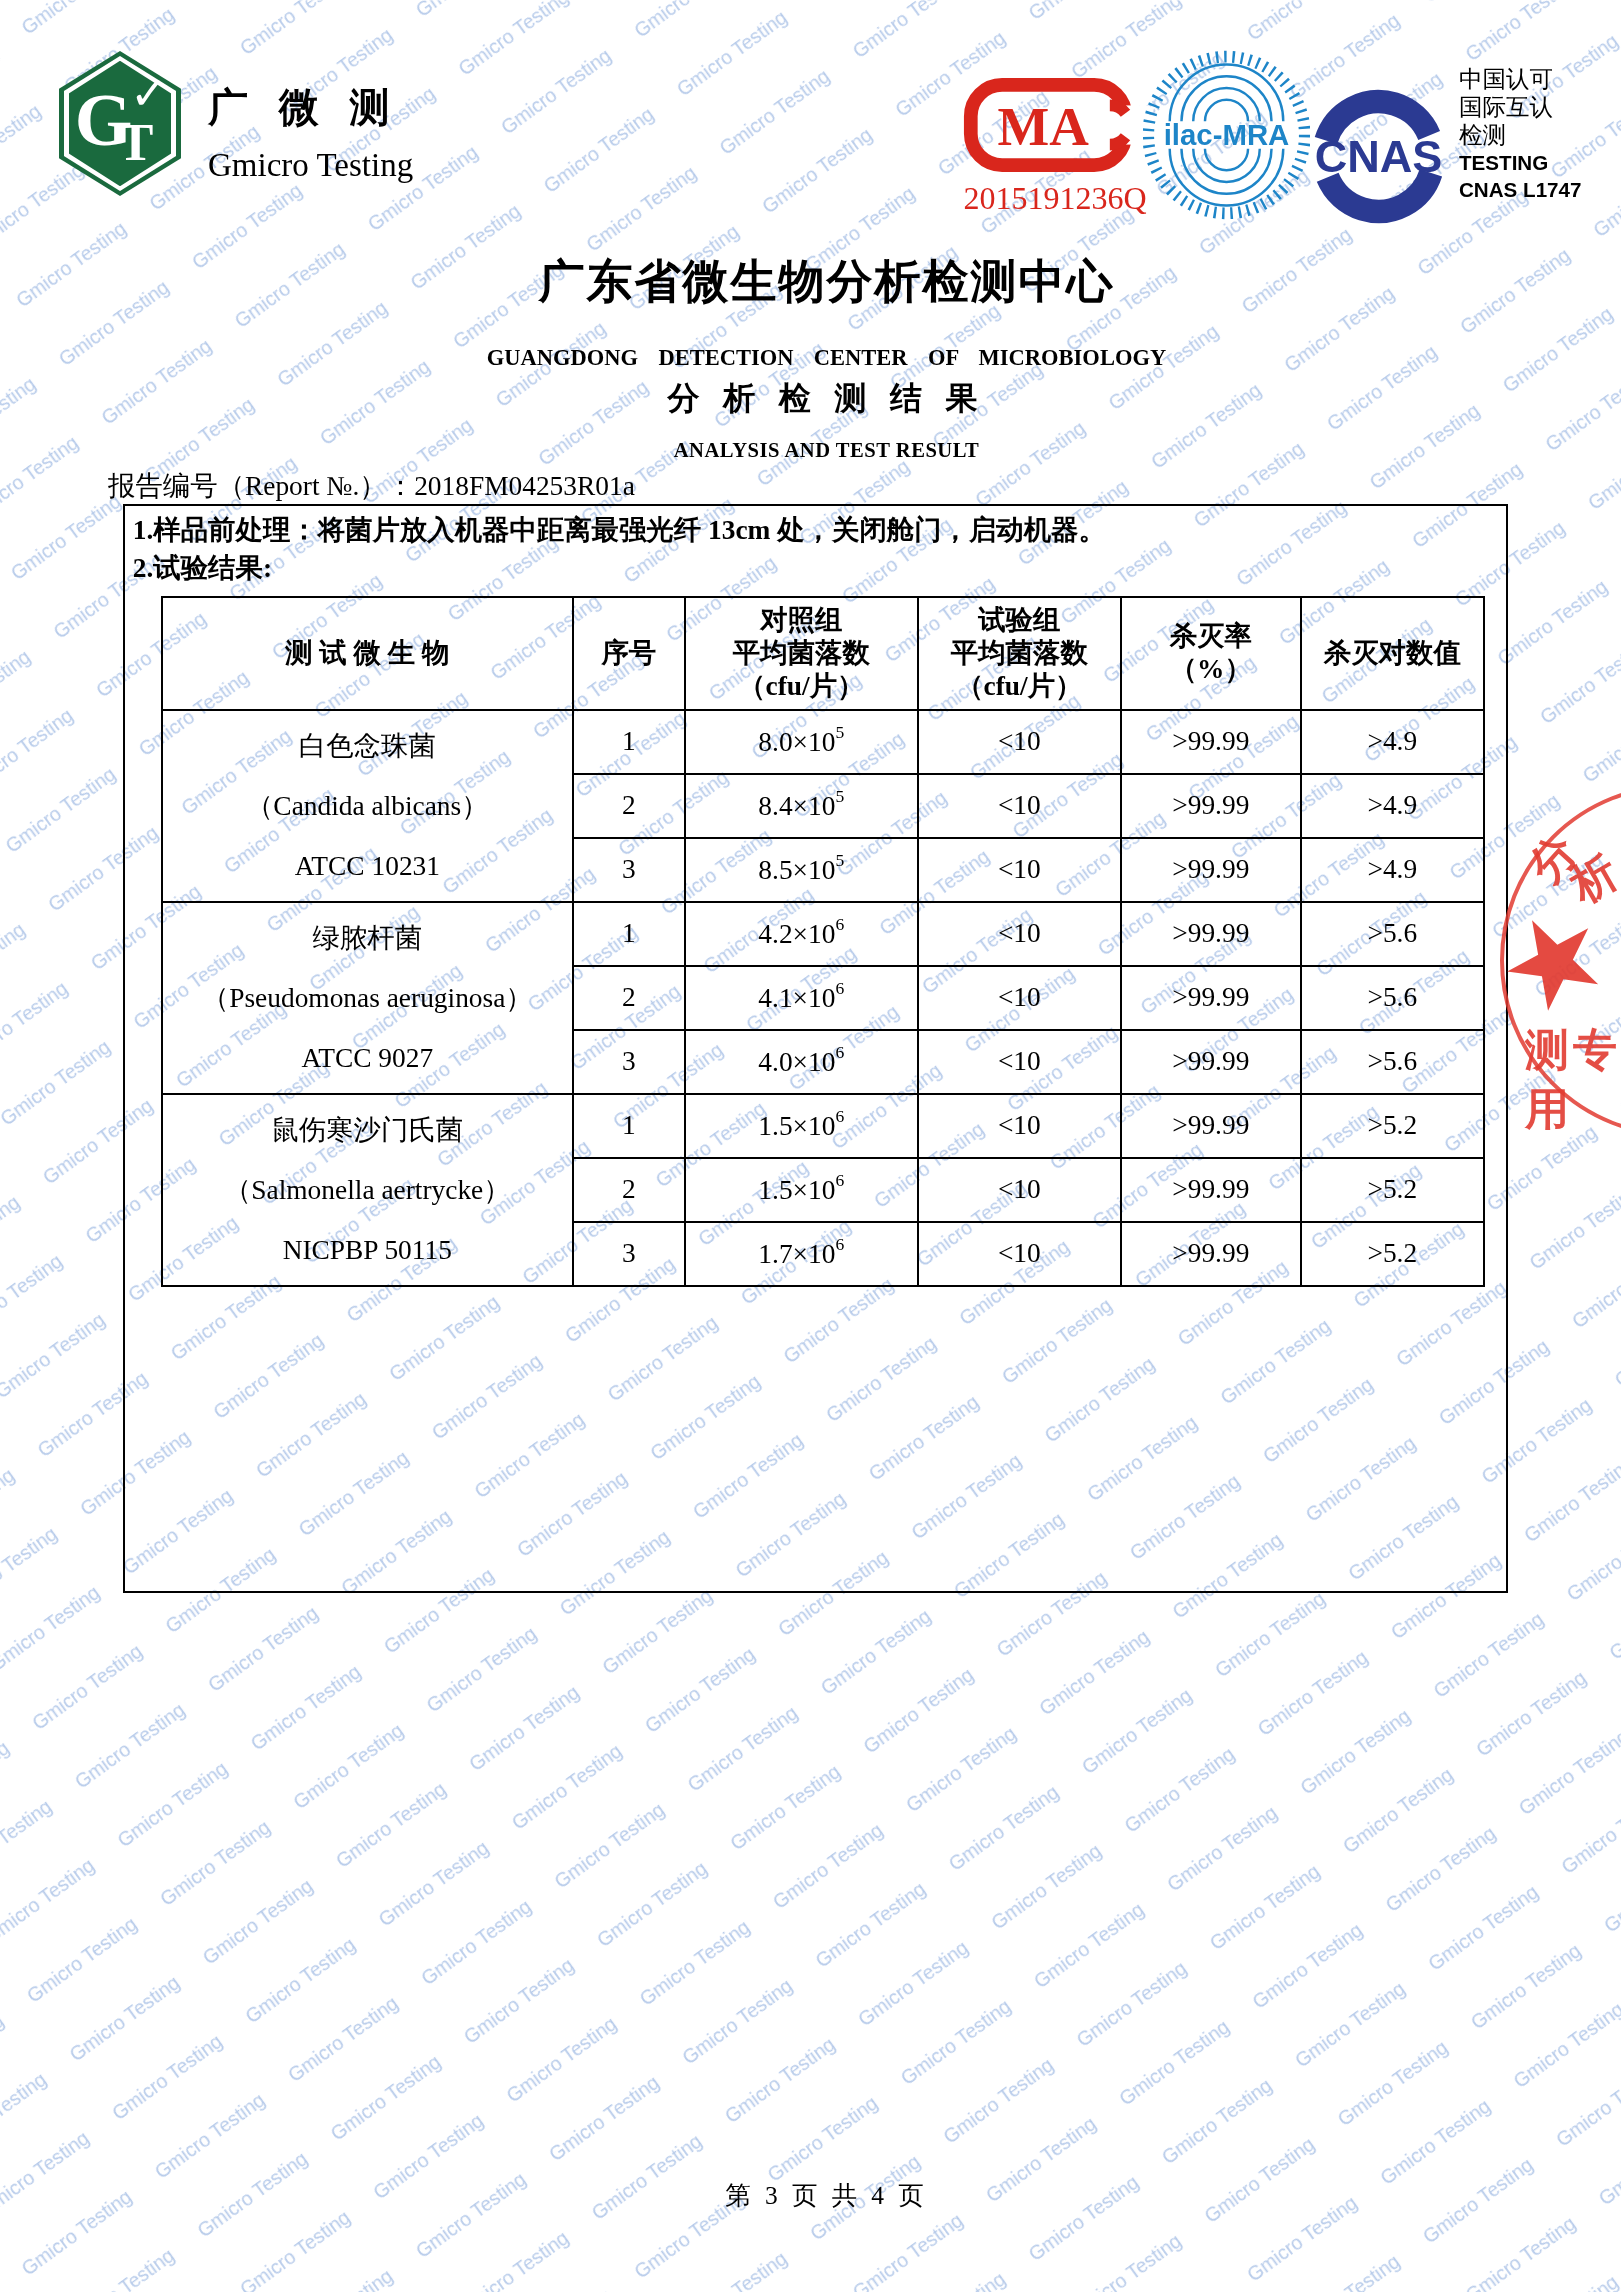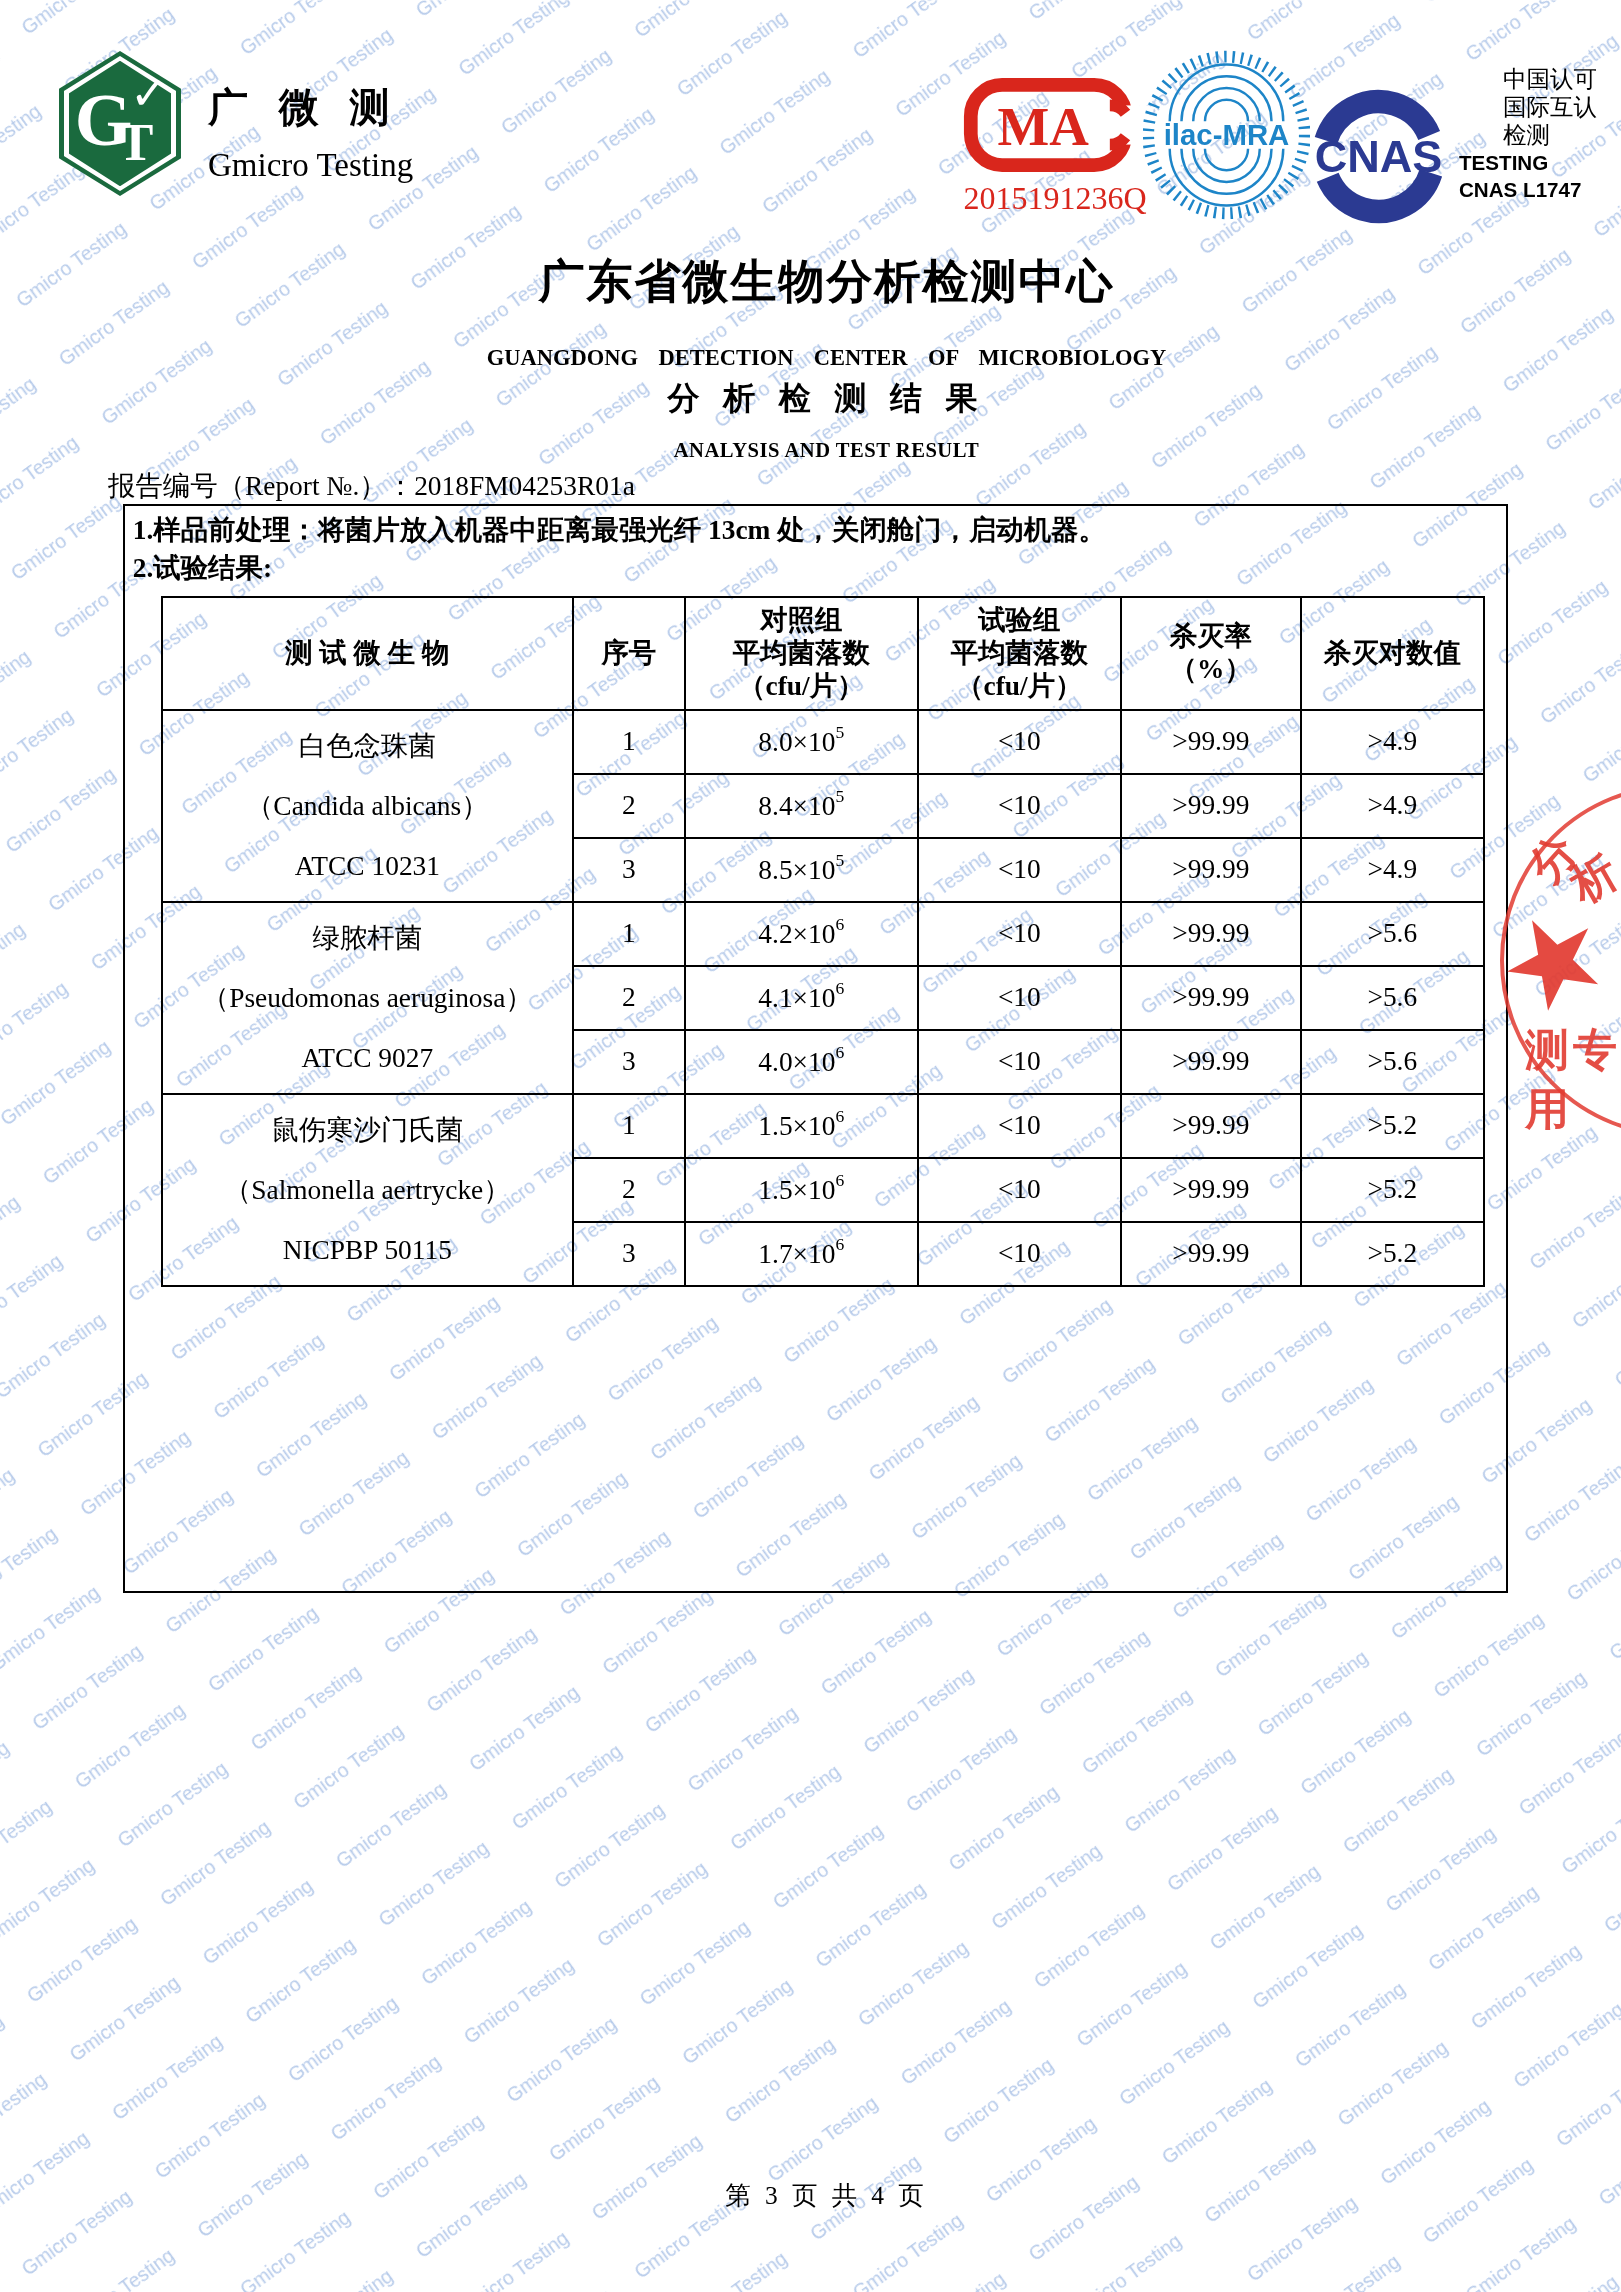--- a/index.html
+++ b/index.html
@@ -21,21 +21,21 @@
   .gt-g { position:absolute; left:15.7px; top:27.4px; font:bold 74px "Liberation Serif",serif; color:#fff; z-index:2; }
   .gt-t { position:absolute; left:59px; top:61px; font:bold 53px "Liberation Serif",serif; color:#fff; z-index:3; }
   .gt-check { position:absolute; left:71px; top:15.7px; font:bold 45px "DejaVu Sans",sans-serif; color:#fff; z-index:2; }
   .brand-cn { left:208px; top:80px; font-size:40px; font-weight:bold; letter-spacing:9.8px; font-family:"Liberation Sans",sans-serif; }
   .brand-en { left:208px; top:147px; font-size:33px; font-family:"Liberation Serif",serif; }
   .cma-block { left:961px; top:76px; width:188px; text-align:center; }
   .cma-num { margin-top:2px; font-size:32px; color:#d9261c; font-family:"Liberation Serif",serif; }
   .ilac-block { left:1143px; top:43px; }
   .cnas-block { left:1304px; top:82px; }
   .cnas-text { left:1459px; top:65px; line-height:28px; font-family:"Liberation Sans",sans-serif; }
-  .cnas-text .cjk { font-size:23.5px;margin-left:44px; }
+  .cnas-text .cjk { font-size:23.5px; }
   .cnas-text .lat { font-size:20.6px; font-weight:bold; line-height:27.4px; }
   
   .abs { position:absolute; z-index:1; }
   .center { left:16px; width:100%; text-align:center; }
   .title-cn { top:251px; font-size:46px; font-weight:bold; letter-spacing:2px; }
   .title-en { top:345px; font-size:22.5px; font-weight:bold; word-spacing:14.7px; }
   .result-cn { top:377px; font-size:32px; font-weight:bold; letter-spacing:7.8px; }
   .result-en { top:439px; font-size:20.6px; font-weight:bold; letter-spacing:0.5px; }
   .report-line { top:468px; left:108px; font-size:27.4px; }
   

